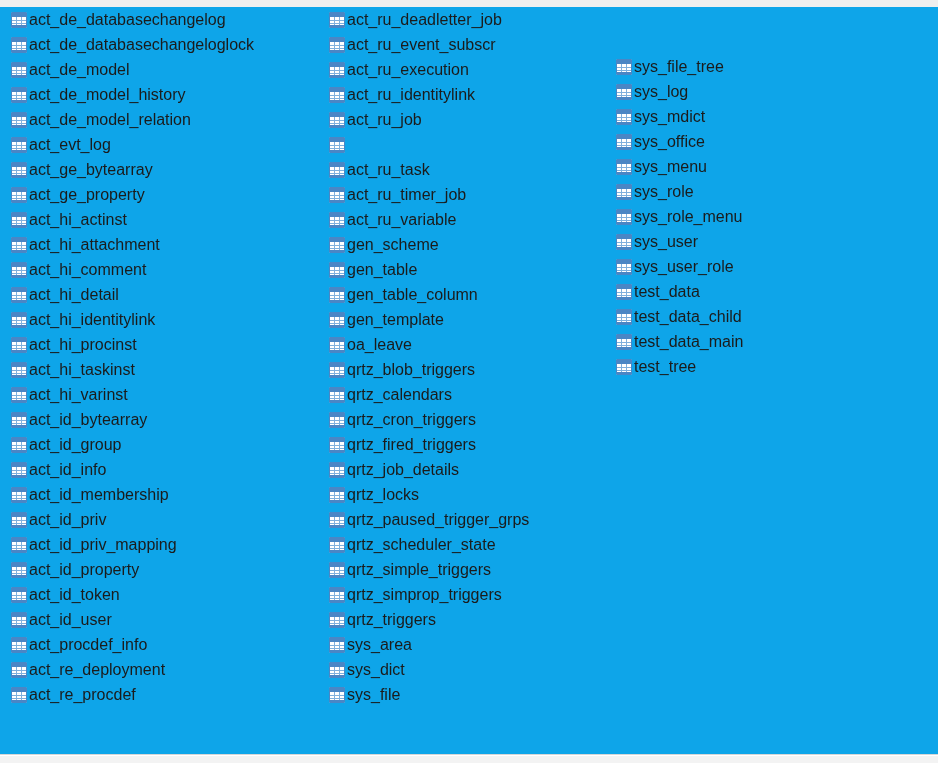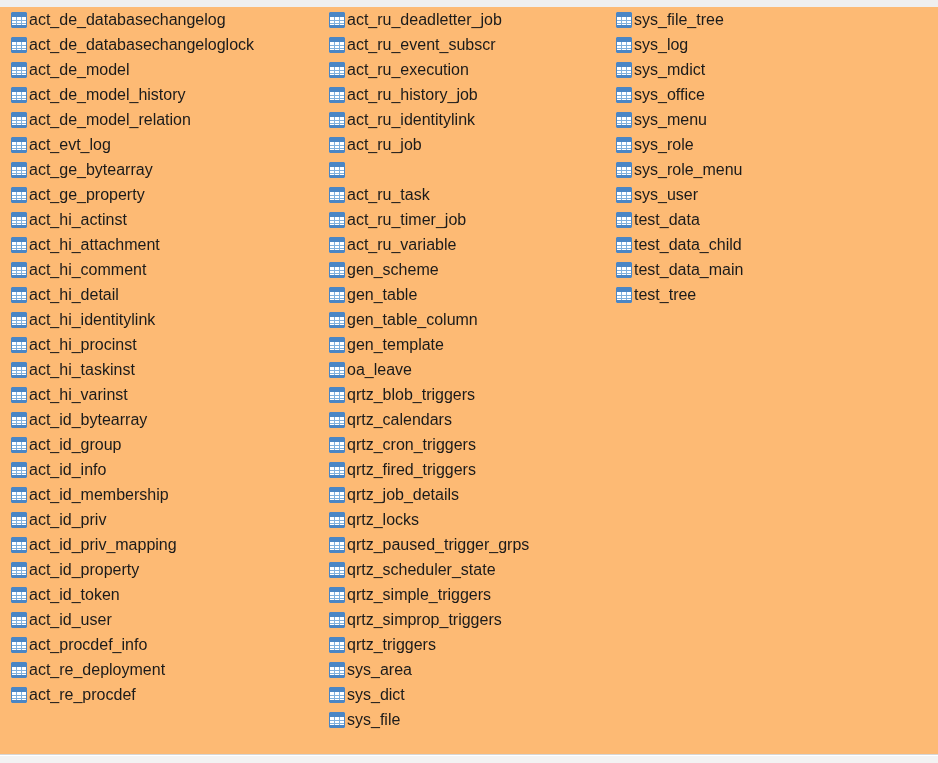--- a/index.html
+++ b/index.html
@@ -26,21 +26,21 @@
     background: #efefef;
   }
 
   
   .panel {
     position: absolute;
     left: 0;
     top: 7px;
     width: 938px;
     height: 748px;
-    background: #fdba74;
+    background: #0ea5e9;
     border-bottom: 1px solid #d6d6d6;
     box-sizing: border-box;
     overflow: hidden;
   }
 
   
   .bottom-strip {
     position: absolute;
     left: 0;
     top: 756px;
@@ -56,21 +56,21 @@
     width: 938px;
     height: 748px;
   }
 
   .table-column {
     position: absolute;
     top: 0;
   }
   .col-0 { left: 11px;  width: 292px; }
   .col-1 { left: 329px; width: 296px; }
-  .col-2 { left: 616px; width: 292px; }
+  .col-2 { left: 616px; width: 292px; margin-top: 47px; }
 
   .table-item {
     display: flex;
     align-items: center;
     height: 25px;
     white-space: nowrap;
   }
 
   
   .table-icon {
@@ -485,31 +485,20 @@
         </div>
         <div class="table-item">
           <span class="table-icon">
             <span class="ic-head"></span>
             <span class="ic-h1"></span>
             <span class="ic-h2"></span>
             <span class="ic-v1"></span>
             <span class="ic-v2"></span>
             <span class="ic-foot"></span>
           </span>
-          <span class="table-label">act_ru_history_job</span>
-        </div>
-        <div class="table-item">
-          <span class="table-icon">
-            <span class="ic-head"></span>
-            <span class="ic-h1"></span>
-            <span class="ic-h2"></span>
-            <span class="ic-v1"></span>
-            <span class="ic-v2"></span>
-            <span class="ic-foot"></span>
-          </span>
           <span class="table-label">act_ru_identitylink</span>
         </div>
         <div class="table-item">
           <span class="table-icon">
             <span class="ic-head"></span>
             <span class="ic-h1"></span>
             <span class="ic-h2"></span>
             <span class="ic-v1"></span>
             <span class="ic-v2"></span>
             <span class="ic-foot"></span>
@@ -850,20 +839,31 @@
         <div class="table-item">
           <span class="table-icon">
             <span class="ic-head"></span>
             <span class="ic-h1"></span>
             <span class="ic-h2"></span>
             <span class="ic-v1"></span>
             <span class="ic-v2"></span>
             <span class="ic-foot"></span>
           </span>
           <span class="table-label">sys_user</span>
+        </div>
+        <div class="table-item">
+          <span class="table-icon">
+            <span class="ic-head"></span>
+            <span class="ic-h1"></span>
+            <span class="ic-h2"></span>
+            <span class="ic-v1"></span>
+            <span class="ic-v2"></span>
+            <span class="ic-foot"></span>
+          </span>
+          <span class="table-label">sys_user_role</span>
         </div>
         <div class="table-item">
           <span class="table-icon">
             <span class="ic-head"></span>
             <span class="ic-h1"></span>
             <span class="ic-h2"></span>
             <span class="ic-v1"></span>
             <span class="ic-v2"></span>
             <span class="ic-foot"></span>
           </span>

